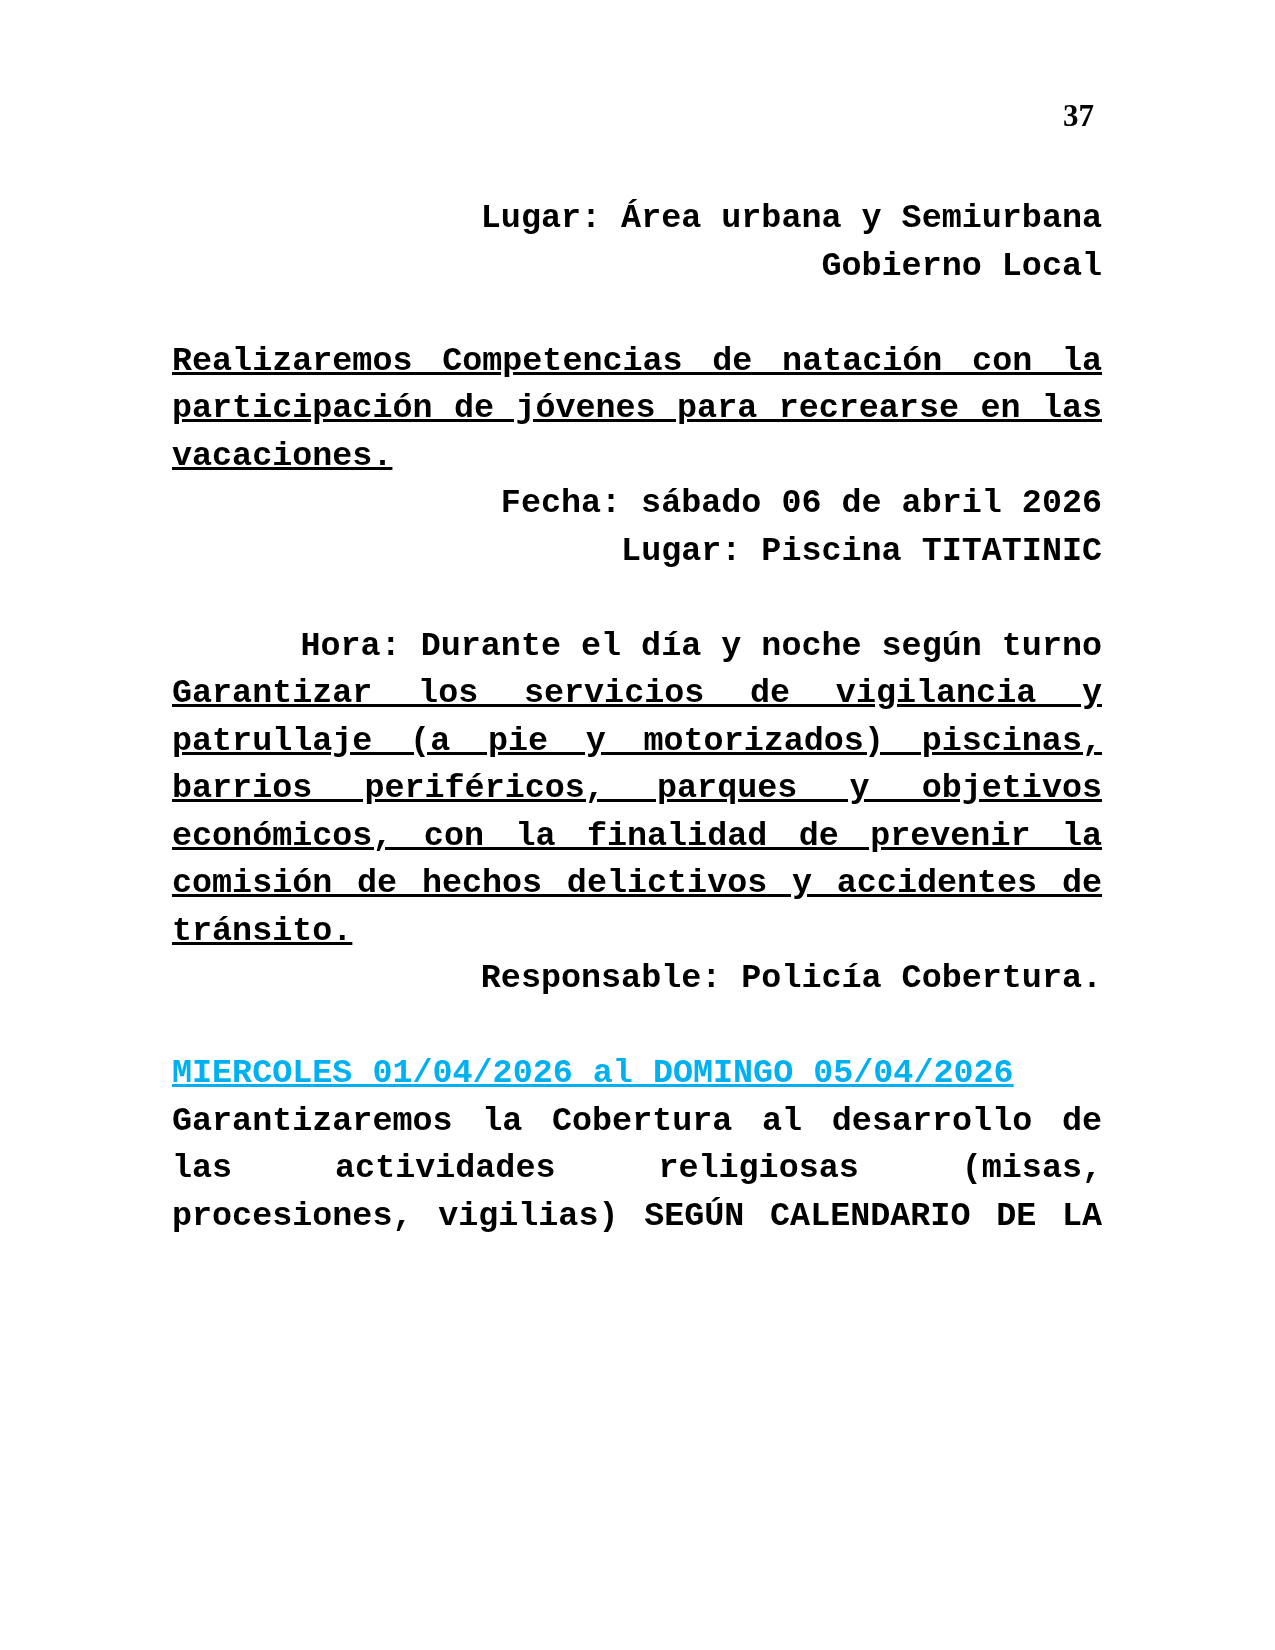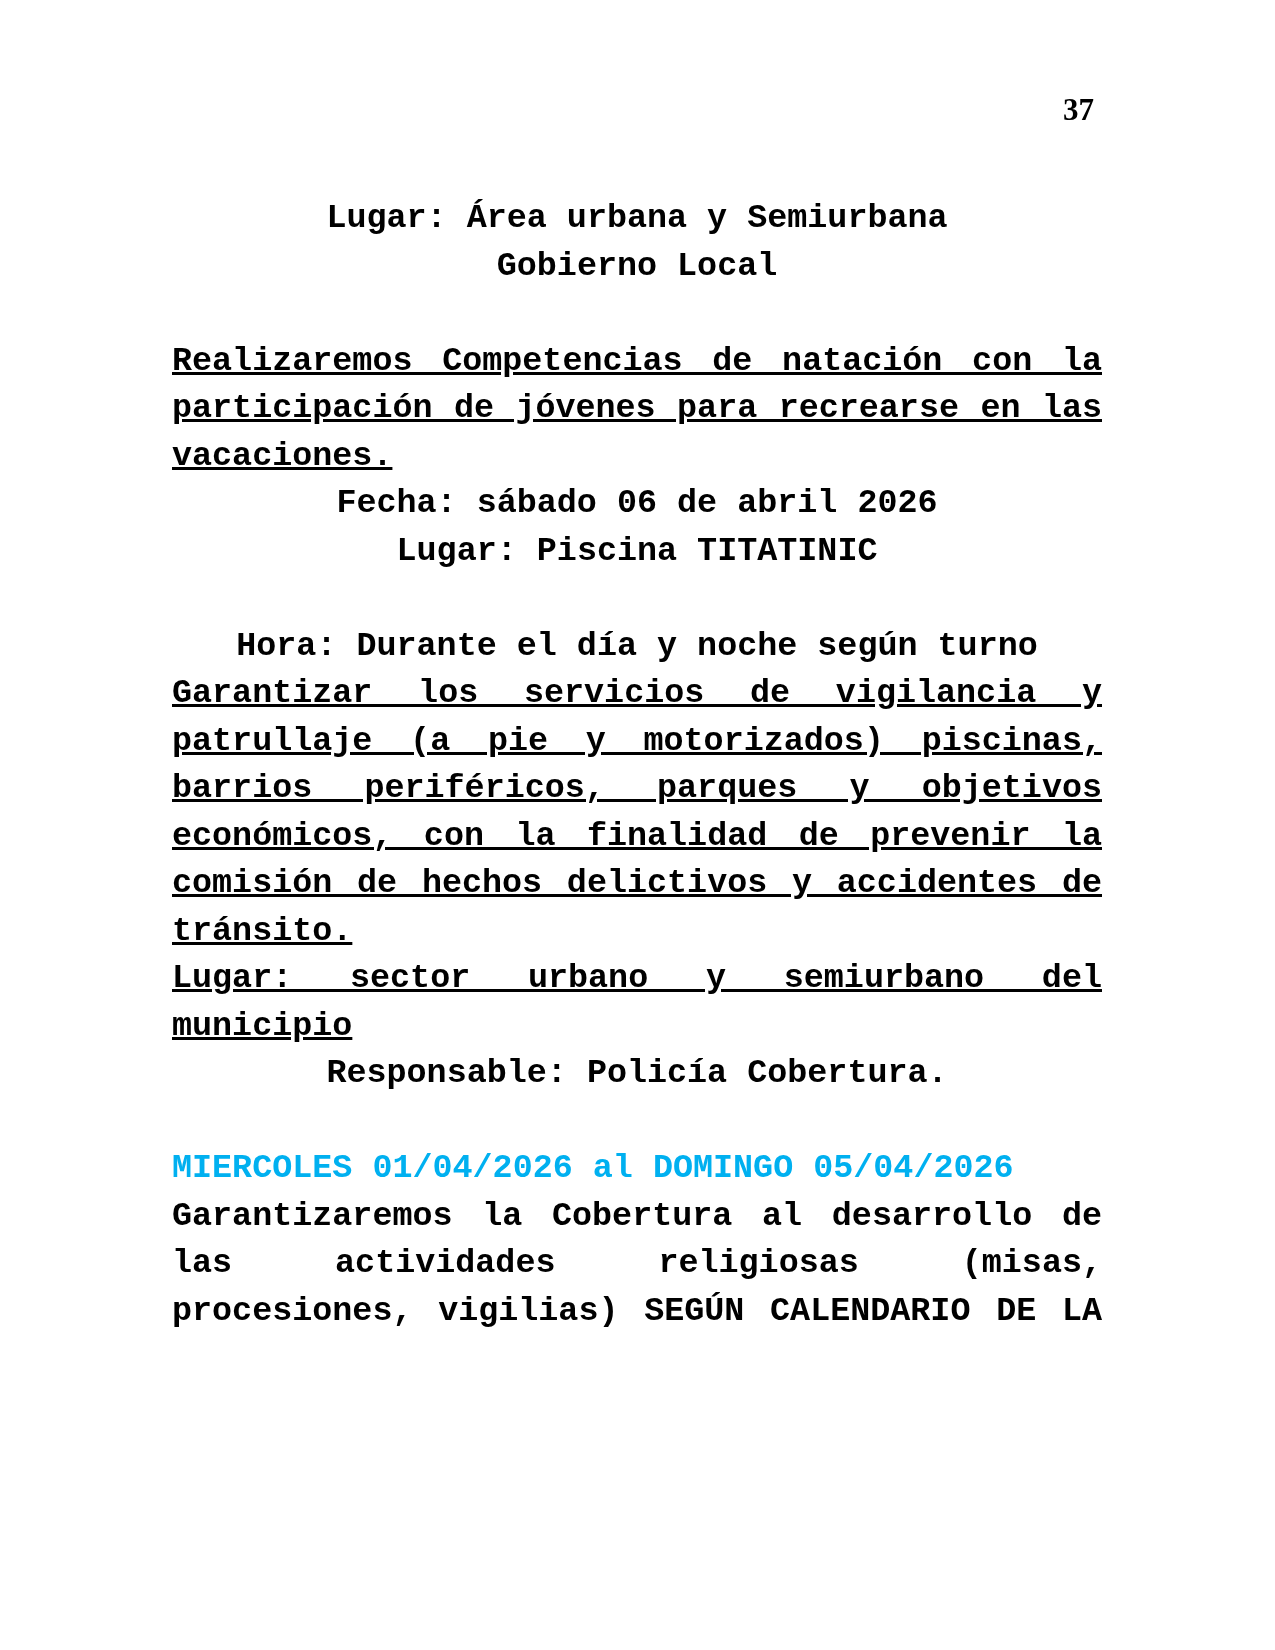--- a/index.html
+++ b/index.html
@@ -14,44 +14,44 @@
     position: relative;
     width: 1275px;
     height: 1650px;
     background: #ffffff;
     color: #000000;
     font-family: "Liberation Mono", "DejaVu Sans Mono", monospace;
     font-weight: 700;
   }
   .page-number {
     position: absolute;
-    top: 94px;
+    top: 100px;
     left: 172px;
     width: 922px;
     text-align: right;
     font-family: "Liberation Serif", "DejaVu Serif", serif;
     font-weight: 700;
     font-size: 31px;
     line-height: 31px;
     color: #000000;
   }
   .text-block {
     position: absolute;
     left: 172px;
     top: 195px;
     width: 930px;
     font-size: 33.4px;
     line-height: 47.5px;
     letter-spacing: 0;
   }
   .para { margin: 0; padding: 0; }
-  .line { text-align: center; white-space: nowrap; }
+  .line { text-align: right; white-space: nowrap; }
   .justified { text-align: justify; text-justify: inter-word; text-decoration: underline; }
   .justified-continued { text-align: justify; text-align-last: justify; text-justify: inter-word; }
-  .heading { text-align: left; white-space: nowrap; color: #00B0F0; }
+  .heading { text-align: left; white-space: nowrap; color: #00B0F0; text-decoration: underline; }
   .blank { height: 47.5px; }
 </style>
 </head>
 <body>
 
 <div class="page">
 
   <div class="page-number">37</div>
 
   <div class="text-block">
@@ -69,21 +69,20 @@
 
     <div class="para line">Lugar: Piscina TITATINIC</div>
 
 
     <div class="blank"></div>
 
     <div class="para line">Hora: Durante el día y noche según turno</div>
 
     <div class="para justified">Garantizar los servicios de vigilancia y patrullaje (a pie y motorizados) piscinas, barrios periféricos, parques y objetivos económicos, con la finalidad de prevenir la comisión de hechos delictivos y accidentes de tránsito.</div>
 
-    <div class="para justified">Lugar: sector urbano y semiurbano del municipio</div>
 
     <div class="para line">Responsable: Policía Cobertura.</div>
 
     <div class="blank"></div>
 
     <div class="para heading">MIERCOLES 01/04/2026 al DOMINGO 05/04/2026</div>
 
     <div class="para justified-continued">Garantizaremos la Cobertura al desarrollo de las actividades religiosas (misas, procesiones, vigilias) SEGÚN CALENDARIO DE LA</div>
 
   </div>

